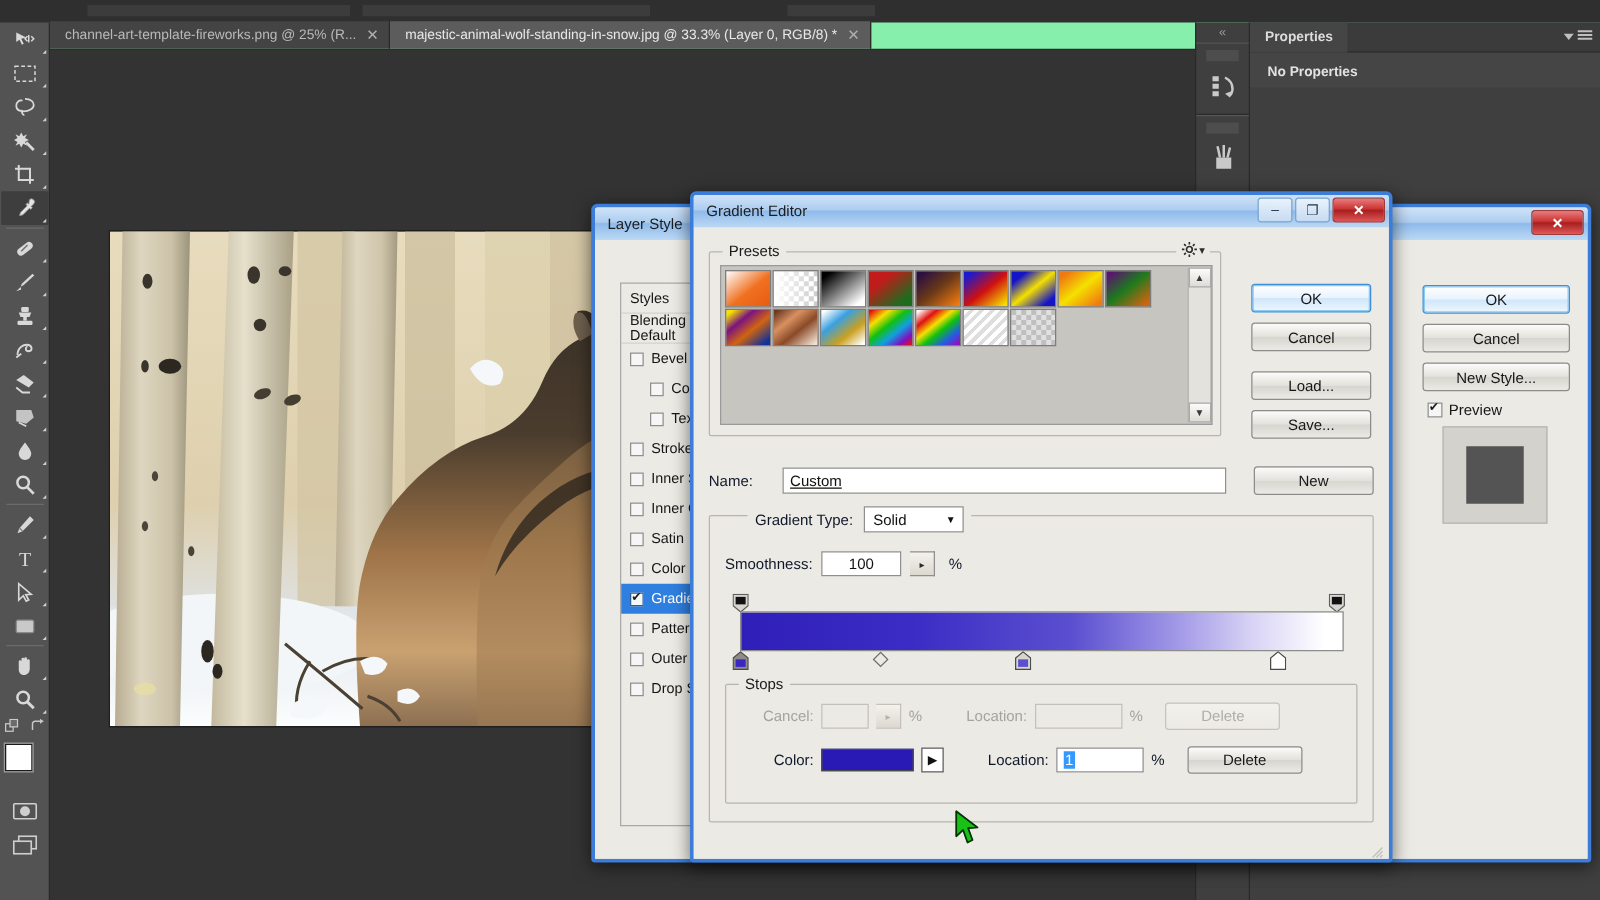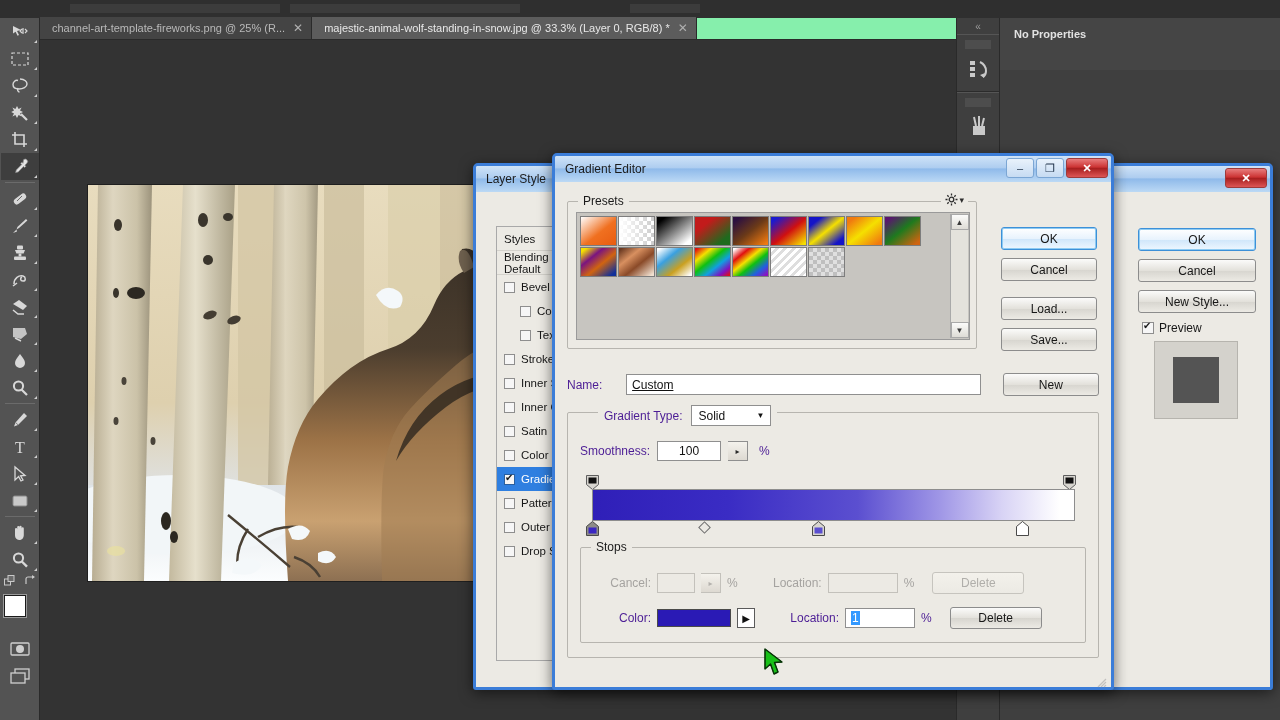--- a/index.html
+++ b/index.html
@@ -156,21 +156,21 @@
   .sw { width: 37px; height: 30px; border: 1px solid #7d7d7d; }
   .sbar { position:absolute; right:1px; top:1px; bottom:1px; width:18px; background:#e4e2dc; border-left:1px solid #a9a9a9;
      display:flex; flex-direction:column; justify-content:space-between; align-items:center; }
   .sbar .arw { width:18px; height:16px; display:flex; align-items:center; justify-content:center; font-size:8px; color:#3a3a3a;
      background: linear-gradient(to bottom,#fbfbfa,#dedcd6); border:1px solid #a9a9a9; }
 
   .ge-right { position:absolute; right: 14px; top: 45px; width: 96px; }
   .ge-right .btn { width: 96px; }
 
   .row { display:flex; align-items:center; gap: 8px; }
-  .lbl { font-size: 12px; color: #4c1d95; }
+  .lbl { font-size: 12px; color: #0f172a; }
   .lbl.dim { color: #a5a3a0; }
   .txtinput {
     height: 20px; border: 1px solid #8f8f8f; background:#ffffff;
     font-size: 12px; color:#111; display:flex; align-items:center; padding: 0 5px;
     font-family: "Liberation Sans", sans-serif;
   }
   .txtinput.dim { background:#eceae4; border-color:#c3c1bb; }
   .selcount { background:#3399ff; color:#fff; padding:0 1px; }
   .spin { width: 20px; height: 20px; border:1px solid #8f8f8f; border-left:none;
      background: linear-gradient(to bottom,#f4f2ec,#ddd9d1); display:flex; align-items:center; justify-content:center;
@@ -185,21 +185,21 @@
 
   .gradbar-wrap { position: relative; margin: 14px 4px 0 4px; height: 66px; }
   .gradbar { position:absolute; left: 8px; top: 14px; width: 483px; height: 32px;
      border:1px solid #8d8d8d; }
   .stop-top { position:absolute; top: 0; width: 13px; height: 15px; }
   .stop-bot { position:absolute; top: 46px; width: 13px; height: 15px; }
 
   .midpoint { position:absolute; top: 48px; width: 9px; height: 9px;
      border:1px solid #6d6d6d; background:#eceae4; transform: rotate(45deg); }
 
-  .stops-group { margin-top: 6px; height: 96px; padding: 24px 12px 10px; }
+  .stops-group { margin-top: 6px; height: 96px; padding: 14px 12px 10px; }
   .btn.sm { width: 92px; height: 22px; margin:0; }
   .btn.sm.dim { color:#b0aeaa; border-color:#c6c4be;
      background: linear-gradient(to bottom,#f3f1eb,#eceae4); }
   .colorswatch { width: 74px; height: 18px; border:1px solid #4a4a4a; }
   .colorarrow { width: 18px; height: 20px; border:1px solid #5a5a5a; background:#fff;
      display:flex; align-items:center; justify-content:center; font-size:10px; color:#111; }
 
   .cursor { position: absolute; left: 762px; top: 648px; width: 28px; height: 30px; pointer-events:none; }
 
   .resize-grip { position:absolute; right:4px; bottom:3px; width:10px; height:10px; opacity:.5; }
@@ -500,20 +500,31 @@
             <path d="M10 12 l10 -4 l4 5 l-10 5 Z" fill="#c9c9c9"></path>
           </svg>
       </div>
     </div>
     <div class="rail-group">
       <div class="rail-tabtitle"></div>
     </div>
   </div>
 
   <div class="props-panel">
+    <div class="props-head">
+      <div class="props-tab">Properties</div>
+      <div class="props-menu">
+        <svg width="9" height="9" viewBox="0 0 9 9">
+            <path d="M0 2 l4 5 l4 -5 Z" fill="#c0c0c0"></path>
+          </svg>
+        <svg width="12" height="10" viewBox="0 0 12 10">
+            <path d="M0 1 h12 M0 4 h12 M0 7 h12" stroke="#c0c0c0" stroke-width="1.6"></path>
+          </svg>
+      </div>
+    </div>
     <div class="props-body">
       <div class="props-empty">No Properties</div>
     </div>
     <div class="props-blank"></div>
   </div>
 
   <div class="win" id="layerstyle">
     <div class="win-title">
       <span class="ttl">Layer Style</span>
       <div class="wbtns">

